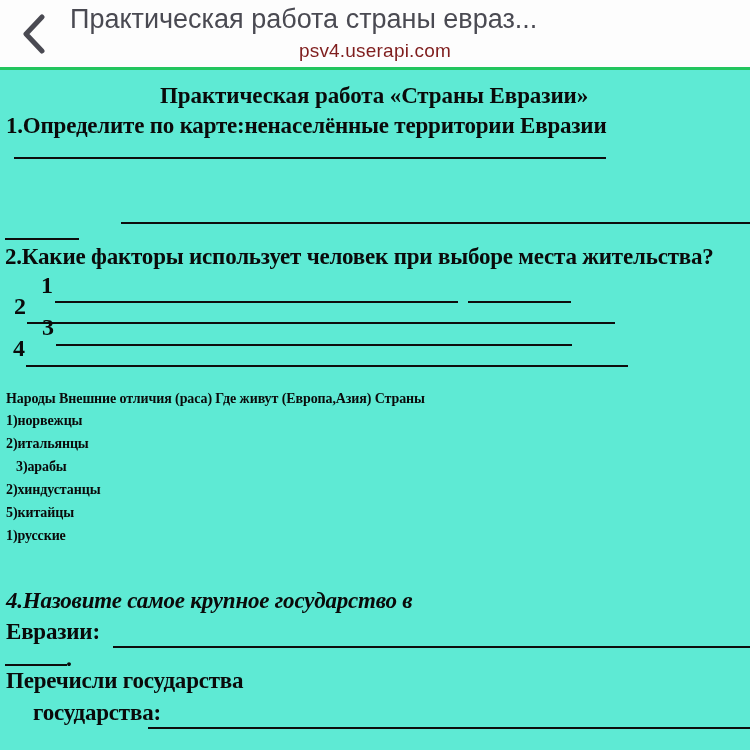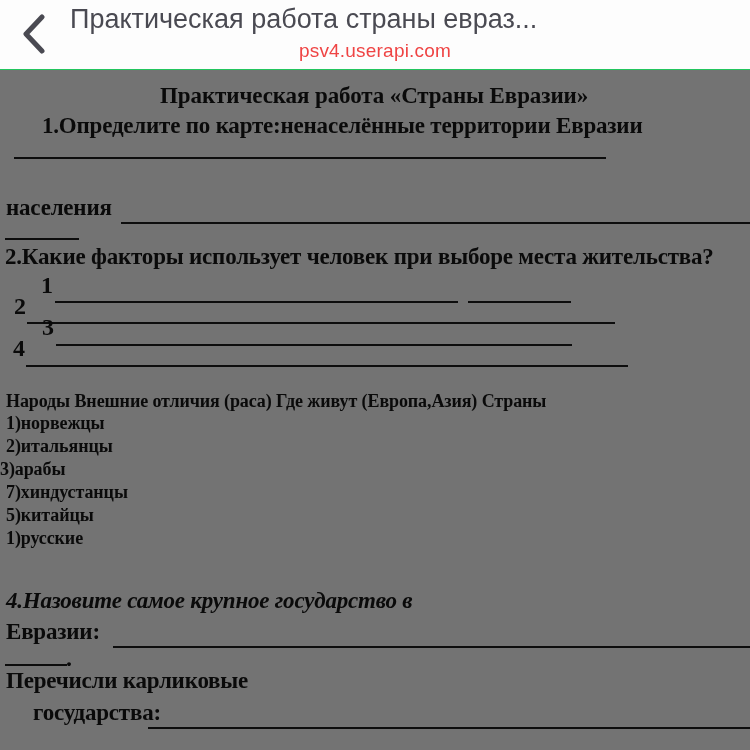--- a/index.html
+++ b/index.html
@@ -14,21 +14,21 @@
     font-family: "Liberation Serif", "DejaVu Serif", serif;
     color: #000000;
   }
 
   
   .topbar {
     position: relative;
     width: 750px;
     height: 70px;
     background: #fdfdfd;
-    border-bottom: 1px solid #22c55e;
+    border-bottom: 3px solid #22c55e;
   }
   .back-chevron {
     position: absolute;
     left: 14px;
     top: 12px;
     width: 40px;
     height: 44px;
     display: flex;
     align-items: center;
     justify-content: center;
@@ -54,30 +54,30 @@
     position: absolute;
     left: 0;
     right: 0;
     top: 38px;
     height: 26px;
     line-height: 26px;
     text-align: center;
     font-family: "Liberation Sans", "DejaVu Sans", sans-serif;
     font-size: 19px;
     font-weight: 400;
-    color: #ef4444;
+    color: #7f1d1d;
     letter-spacing: 0.2px;
   }
 
   
   .page {
     position: relative;
     width: 750px;
     height: 680px;
-    background: #737373;
+    background: #5eead4;
     overflow: hidden;
   }
 
   .doc-line {
     position: absolute;
     white-space: nowrap;
     font-weight: bold;
     color: #0a0a0a;
   }
 
@@ -87,21 +87,21 @@
     letter-spacing: -0.1px;
   }
   .t-q {
     font-size: 23px;
     letter-spacing: -0.2px;
   }
   .t-num {
     font-size: 24px;
   }
   .t-small {
-    font-size: 18px;
+    font-size: 14px;
     letter-spacing: -0.1px;
   }
 
   
   .rule {
     position: absolute;
     height: 0;
     border-top: 2px solid #0d0d0d;
   }
 
@@ -128,26 +128,25 @@
 
   <div class="topbar-title">Практическая работа страны евраз...</div>
 
   <div class="topbar-url">psv4.userapi.com</div>
 </div>
 
 <div class="page">
 
   <div class="doc-line t-title" style="left:160px; top:13px;">Практическая работа «Страны Евразии»</div>
 
-  <div class="doc-line t-q" style="left:6px; top:43px;margin-left:36px;">1.Определите по карте:ненаселённые территории Евразии</div>
+  <div class="doc-line t-q" style="left:6px; top:43px;">1.Определите по карте:ненаселённые территории Евразии</div>
 
   <div class="rule" style="left:14px; top:87px; width:592px;"></div>
 
 
-  <div class="doc-line t-q" style="left:6px; top:125px;">населения</div>
 
   <div class="rule" style="left:121px; top:152px; width:629px;"></div>
 
   <div class="rule" style="left:5px; top:168px; width:74px;"></div>
 
   <div class="doc-line t-q" style="left:5px; top:174px;">2.Какие факторы использует человек при выборе места жительства?</div>
 
   <div class="doc-line t-num" style="left:41px; top:202px;">1</div>
   <div class="rule" style="left:55px; top:231px; width:403px;"></div>
   <div class="rule" style="left:468px; top:231px; width:103px;"></div>
@@ -159,31 +158,31 @@
   <div class="rule" style="left:56px; top:274px; width:516px;"></div>
 
   <div class="doc-line t-num" style="left:13px; top:265px;">4</div>
   <div class="rule" style="left:26px; top:295px; width:602px;"></div>
 
 
   <div class="doc-line t-small" style="left:6px; top:321px;">Народы          Внешние отличия (раса) Где живут (Европа,Азия) Страны</div>
 
   <div class="doc-line t-small" style="left:6px; top:343px;">1)норвежцы</div>
   <div class="doc-line t-small" style="left:6px; top:366px;">2)итальянцы</div>
-  <div class="doc-line t-small" style="left:0; top:389px;">3)арабы</div>
-  <div class="doc-line t-small" style="left:6px; top:412px;">7)хиндустанцы</div>
+  <div class="doc-line t-small" style="left:16px; top:389px;">3)арабы</div>
+  <div class="doc-line t-small" style="left:6px; top:412px;">2)хиндустанцы</div>
   <div class="doc-line t-small" style="left:6px; top:435px;">5)китайцы</div>
   <div class="doc-line t-small" style="left:6px; top:458px;">1)русские</div>
 
   <div class="doc-line t-q" style="left:6px; top:518px;font-style:italic;">4.Назовите самое крупное государство в</div>
 
   <div class="doc-line t-q" style="left:6px; top:549px;">Евразии:</div>
   <div class="rule" style="left:113px; top:576px; width:637px;"></div>
 
   <div class="rule" style="left:5px; top:594px; width:62px;"></div>
   <div class="period-dot" style="left:66px; top:576px;">.</div>
 
-  <div class="doc-line t-q" style="left:6px; top:598px;">Перечисли карликовые</div>
+  <div class="doc-line t-q" style="left:6px; top:598px;">Перечисли государства</div>
 
   <div class="doc-line t-q" style="left:6px; top:630px;margin-left:27px;">государства:</div>
   <div class="rule" style="left:148px; top:657px; width:602px;"></div>
 
 </div>
 
 </body></html>

